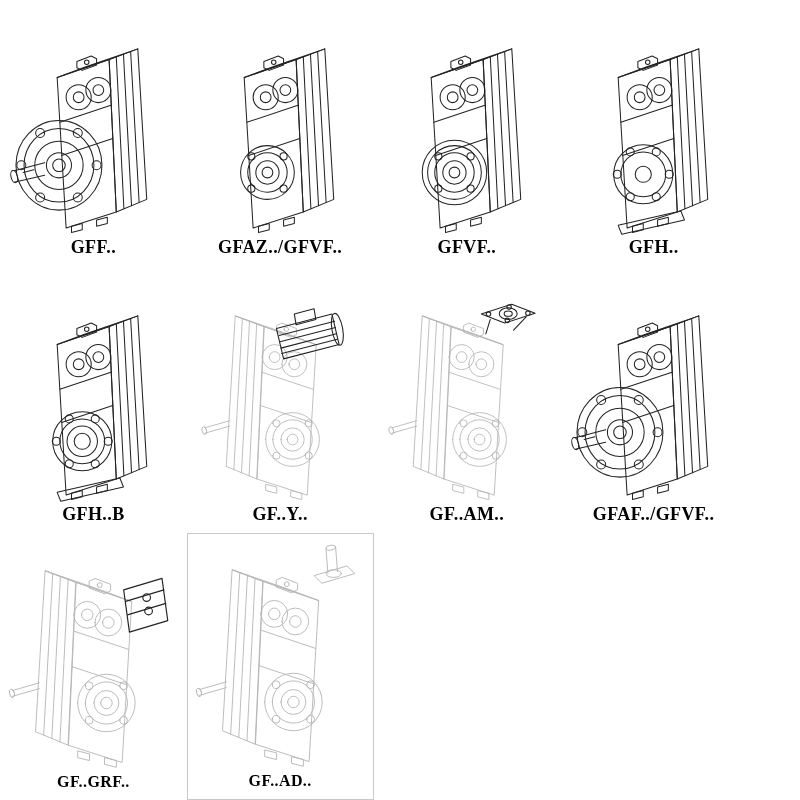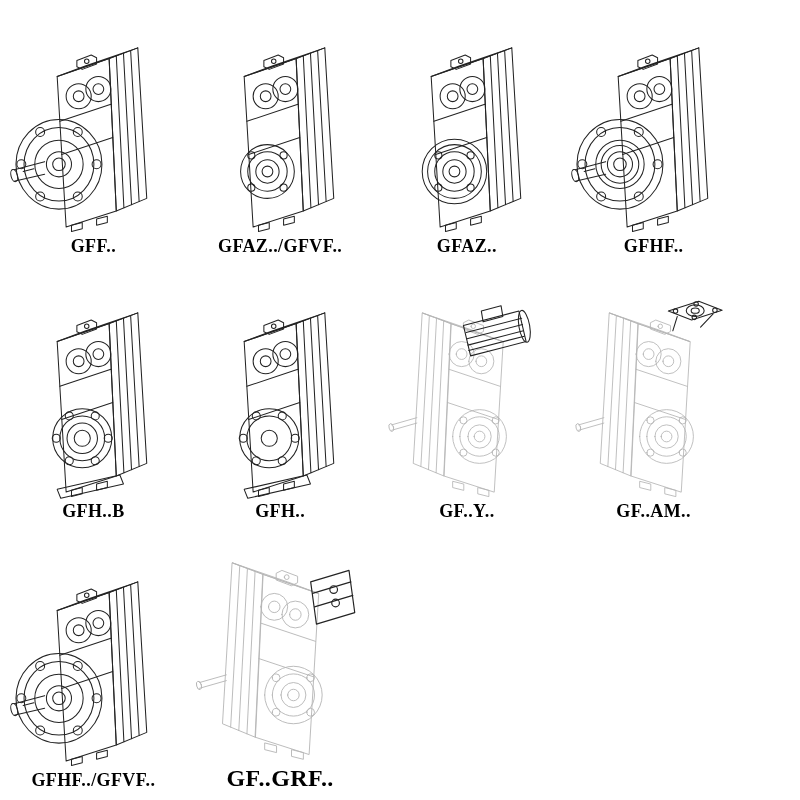--- a/index.html
+++ b/index.html
@@ -32,21 +32,21 @@
     stroke-linecap:round;
   }
   svg.art .ghost { stroke:var(--ghost); stroke-width:0.95; }
   svg.art .dark  { stroke:var(--line); stroke-width:1.2; }
   svg.art-lg { width:196px; height:230px; }
   figcaption.label {
     font-weight:700; font-size:18px; line-height:1.1;
     letter-spacing:0.4px; color:var(--label);
     white-space:nowrap;
   }
-  figcaption.label-lg { font-size:24px; }
+  figcaption.label-lg { font-size:16px; }
   figure.boxed { border:1px solid #c9c9c9; }
 </style>
 </head>
 <body>
 
 <svg width="0" height="0" style="position:absolute" aria-hidden="true">
   <defs>
     <g id="housing">
 
       <path d="M60,62 L118,42 L126,212 L70,230 Z"></path>
@@ -179,51 +179,43 @@
     </svg>
     <figcaption class="label">GFAZ../GFVF..</figcaption>
   </figure>
 
   <figure class="cell">
     <svg class="art" viewBox="0 0 200 240">
       <use href="#housing"></use>
         <use href="#hollowOut"></use>
       <circle cx="86" cy="168" r="36"></circle>
     </svg>
-    <figcaption class="label">GFAZ..</figcaption>
-  </figure>
-
-  <figure class="cell">
-    <svg class="art" viewBox="0 0 200 240">
-      <use href="#housing"></use>
-        <use href="#flangeOut"></use>
-      <circle cx="62" cy="160" r="21"></circle>
-    </svg>
-    <figcaption class="label">GFHF..</figcaption>
+    <figcaption class="label">GFVF..</figcaption>
+  </figure>
+
+
+  <figure class="cell">
+    <svg class="art" viewBox="0 0 200 240">
+      <use href="#housing"></use>
+        <use href="#footOut"></use>
+    </svg>
+    <figcaption class="label">GFH..</figcaption>
   </figure>
 
   <figure class="cell">
     <svg class="art" viewBox="0 0 200 240">
       <use href="#housing"></use>
         <use href="#footOut"></use>
       <circle cx="88" cy="170" r="17"></circle>
     </svg>
     <figcaption class="label">GFH..B</figcaption>
   </figure>
 
   <figure class="cell">
     <svg class="art" viewBox="0 0 200 240">
-      <use href="#housing"></use>
-        <use href="#footOut"></use>
-    </svg>
-    <figcaption class="label">GFH..</figcaption>
-  </figure>
-
-  <figure class="cell">
-    <svg class="art" viewBox="0 0 200 240">
       <g class="ghost">
         <use href="#housing" transform="translate(200,0) scale(-1,1)"></use>
         <use href="#hollowOut" transform="translate(200,0) scale(-1,1)"></use>
         <use href="#inShaft"></use>
       </g>
       <g class="dark">
         <use href="#motorTop"></use>
       </g>
     </svg>
     <figcaption class="label">GF..Y..</figcaption>
@@ -241,32 +233,43 @@
       </g>
     </svg>
     <figcaption class="label">GF..AM..</figcaption>
   </figure>
 
   <figure class="cell">
     <svg class="art" viewBox="0 0 200 240">
       <use href="#housing"></use>
         <use href="#flangeOut"></use>
     </svg>
-    <figcaption class="label">GFHF../GFVF..</figcaption>
+    <figcaption class="label">GFAF../GFVF..</figcaption>
   </figure>
 
 
   <figure class="cell">
     <svg class="art art-lg" viewBox="0 0 200 240">
       <g class="ghost">
         <use href="#housing" transform="translate(200,0) scale(-1,1)"></use>
         <use href="#hollowOut" transform="translate(200,0) scale(-1,1)"></use>
         <use href="#inShaft"></use>
       </g>
       <g class="dark">
         <use href="#grfAdapter"></use>
       </g>
     </svg>
     <figcaption class="label label-lg">GF..GRF..</figcaption>
   </figure>
 
+  <figure class="cell boxed">
+    <svg class="art art-lg" viewBox="0 0 200 240">
+      <g class="ghost">
+        <use href="#housing" transform="translate(200,0) scale(-1,1)"></use>
+        <use href="#hollowOut" transform="translate(200,0) scale(-1,1)"></use>
+        <use href="#inShaft"></use>
+        <use href="#adShaft"></use>
+      </g>
+    </svg>
+    <figcaption class="label label-lg">GF..AD..</figcaption>
+  </figure>
 
 </div>
 
 </body></html>

